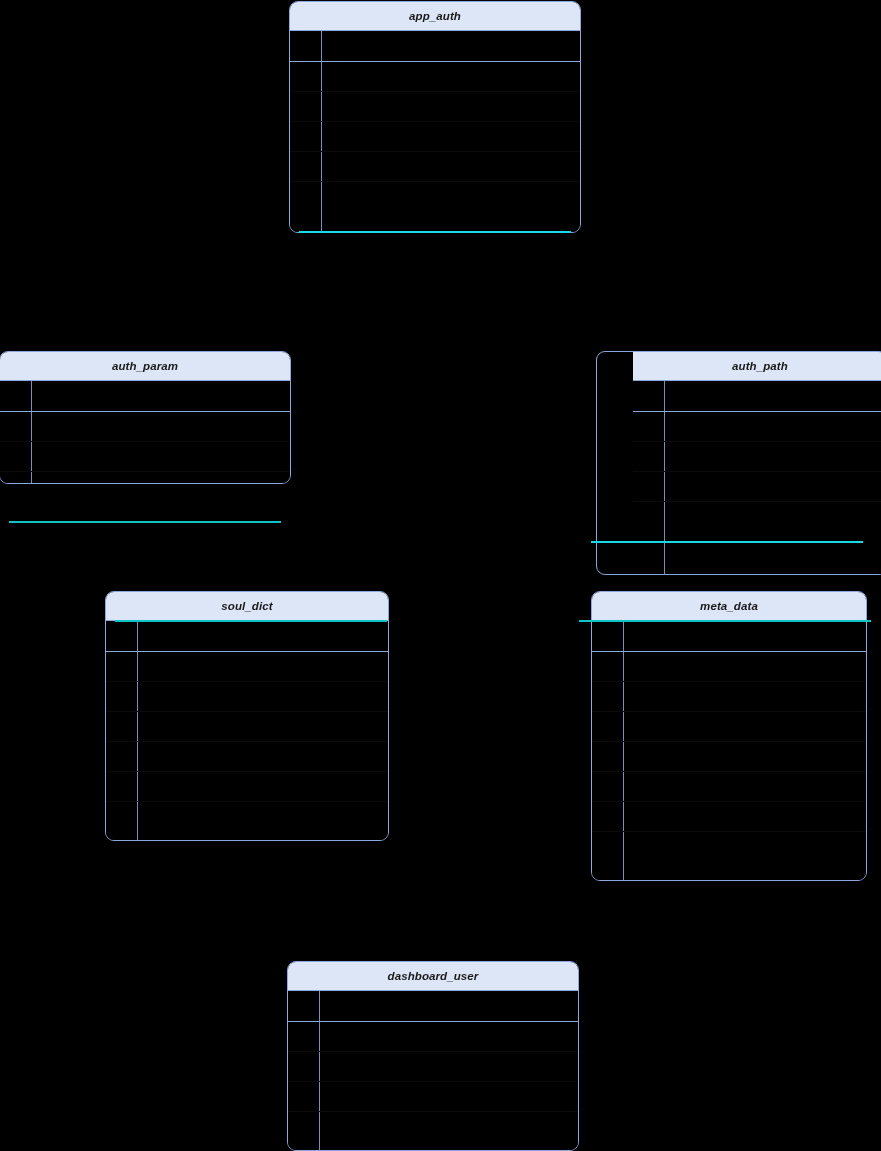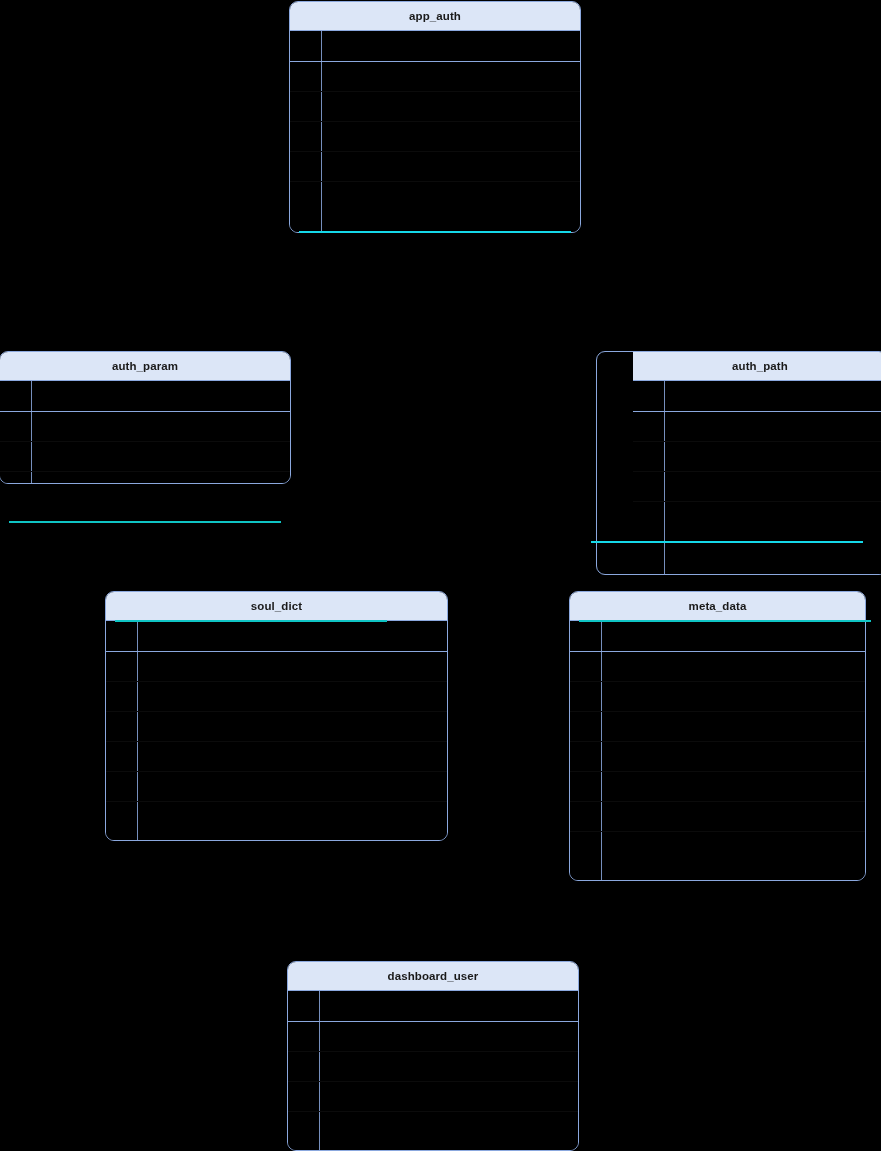--- a/index.html
+++ b/index.html
@@ -29,20 +29,21 @@
   .table-header {
     box-sizing: border-box;
     height: 29px;
     background: #dce6f7;
     border-bottom: 1px solid #8ba8de;
     display: flex;
     align-items: center;
     justify-content: center;
     position: relative;
     z-index: 3;
+    font-style: italic;
   }
   .table-title {
     font-size: 11.5px;
     font-weight: bold;
     color: #1a1a1a;
     letter-spacing: 0.1px;
     white-space: nowrap;
   }
 
   
@@ -239,21 +240,21 @@
         <div class="row">
           <div class="cell-key"></div>
           <div class="cell-main">
             <span class="cell-name"></span>
             <span class="cell-type"></span>
           </div>
         </div>
       </div>
     </div>
     <div class="edge-accent" style="background: rgb(21, 216, 232); left: 591px; width: 272px; top: 541px;"></div>
-    <div class="table-box" style="left: 105px; top: 591px; width: 343px; height: 250px;">
+    <div class="table-box" style="left: 105px; top: 591px; width: 284px; height: 250px;">
       <div class="table-header">
         <span class="table-title">soul_dict</span>
       </div>
       <div class="table-body">
         <div class="col-sep"></div>
         <div class="row">
           <div class="cell-key"></div>
           <div class="cell-main">
             <span class="cell-name"></span>
             <span class="cell-type"></span>
@@ -297,21 +298,21 @@
         <div class="row">
           <div class="cell-key"></div>
           <div class="cell-main">
             <span class="cell-name"></span>
             <span class="cell-type"></span>
           </div>
         </div>
       </div>
     </div>
     <div class="edge-accent" style="background: rgb(15, 196, 196); left: 115px; width: 272px; top: 620px;"></div>
-    <div class="table-box" style="left: 569px; top: 591px; width: 297px; height: 290px;">
+    <div class="table-box" style="left: 591px; top: 591px; width: 276px; height: 290px;">
       <div class="table-header">
         <span class="table-title">meta_data</span>
       </div>
       <div class="table-body">
         <div class="col-sep"></div>
         <div class="row">
           <div class="cell-key"></div>
           <div class="cell-main">
             <span class="cell-name"></span>
             <span class="cell-type"></span>

